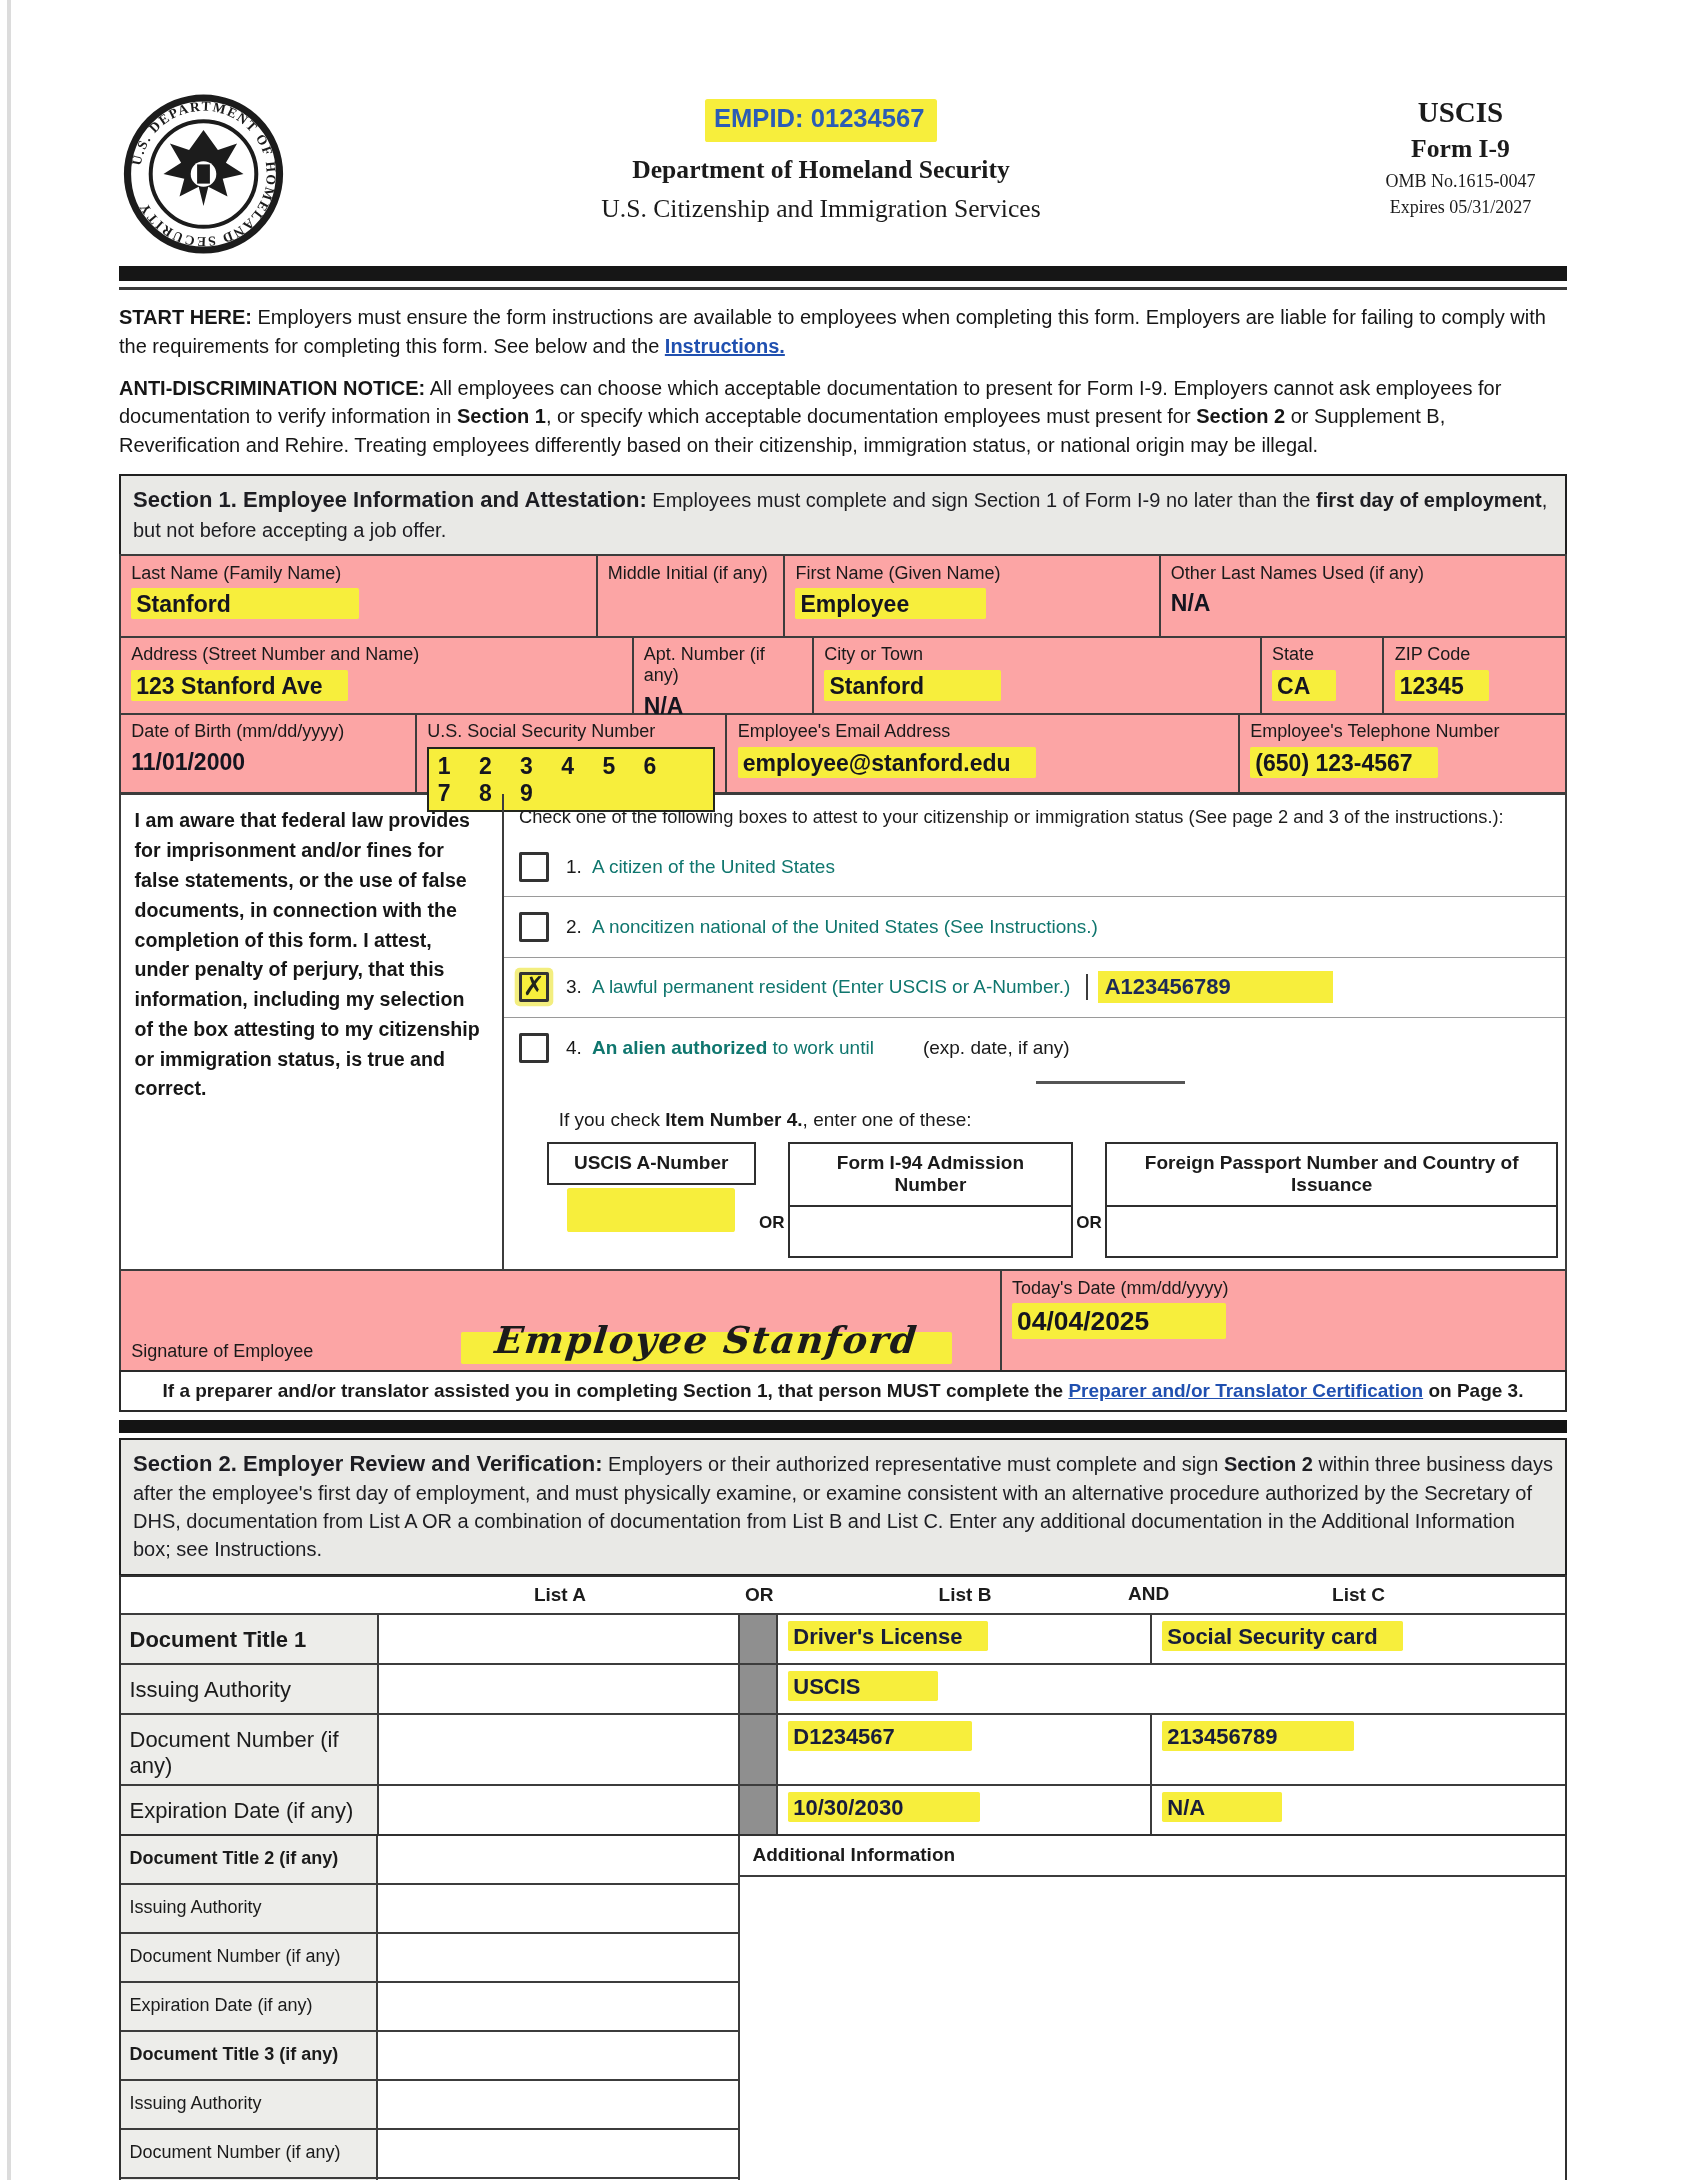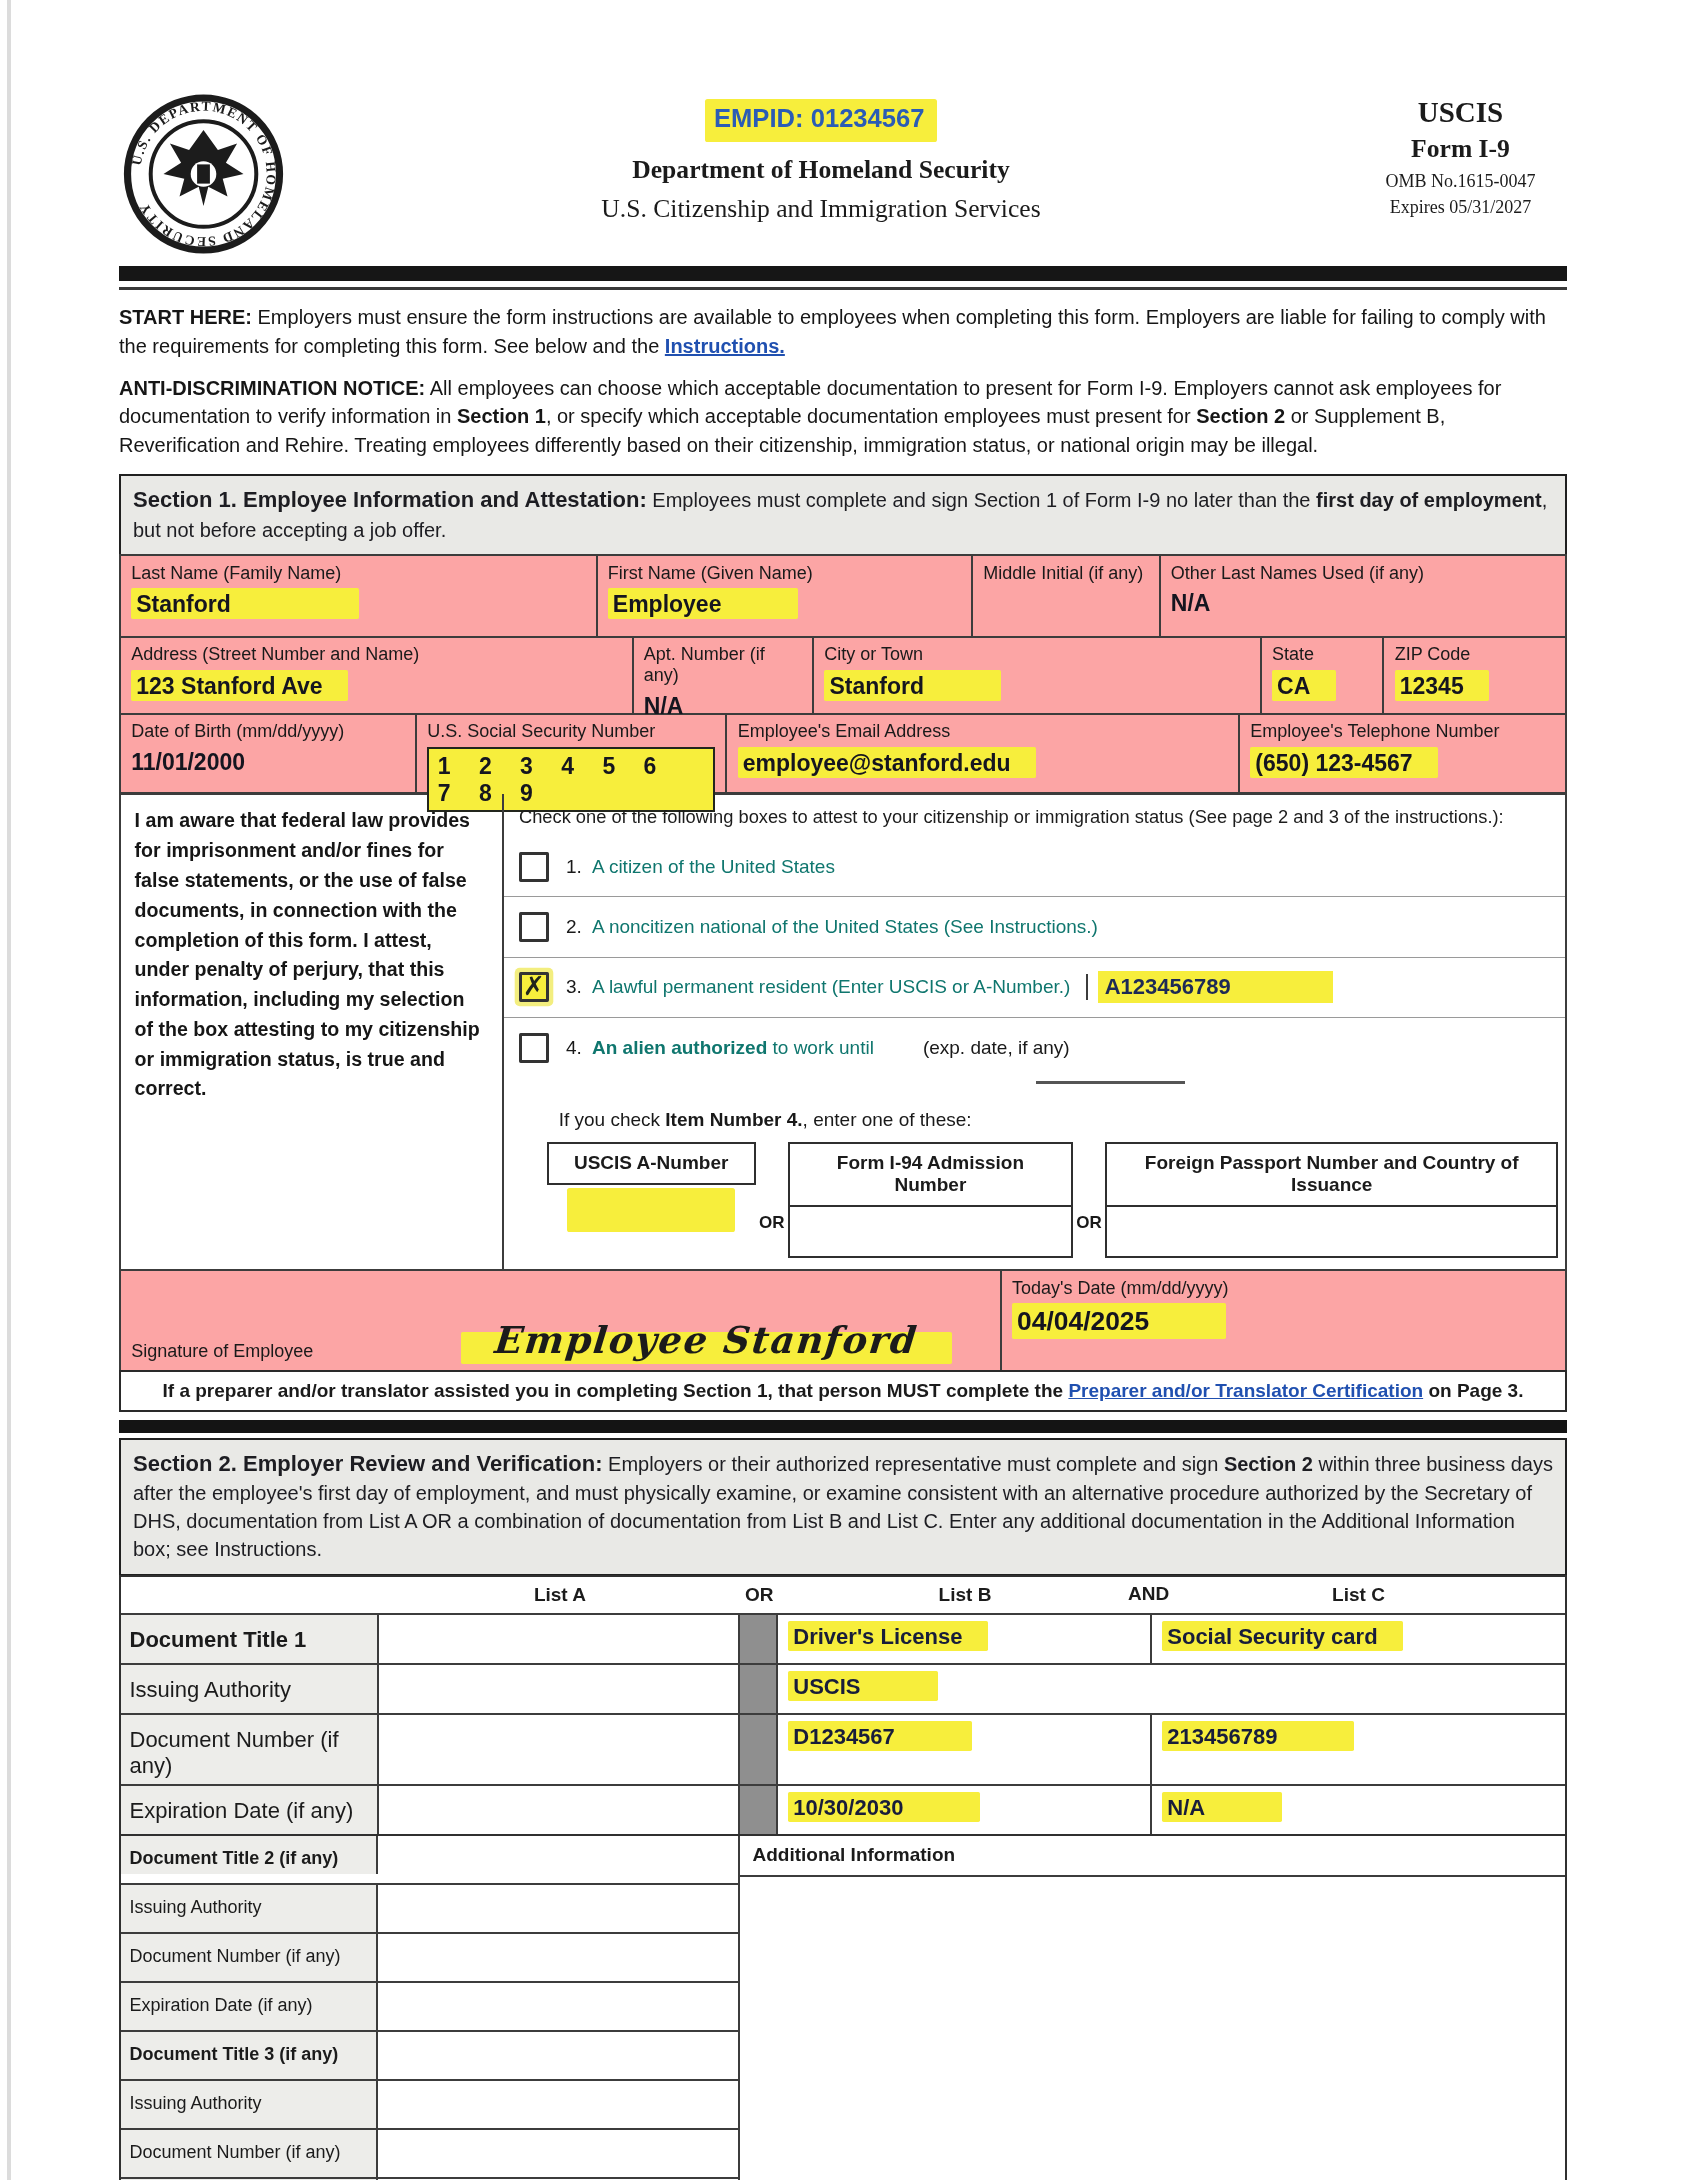--- a/index.html
+++ b/index.html
@@ -90,21 +90,21 @@
   .tlab{width:17.9%;background:#ededea;border-right:2.1px solid #3c3c3c;padding:12px 8.5px 5.1px;box-sizing:border-box;font-size:22px;}
   .tlab.bold{font-weight:bold;}
   .tva{width:25%;border-right:2.1px solid #3c3c3c;box-sizing:border-box;}
   .tor{width:2.6%;background:#8f8f8f;border-right:2.1px solid #3c3c3c;box-sizing:border-box;}
   .tvb{width:25.9%;border-right:2.1px solid #3c3c3c;box-sizing:border-box;padding:8.5px 10.2px;}
   .tvc{width:28.6%;box-sizing:border-box;padding:8.5px 10.2px;}
   .tval{font-size:22px;font-weight:bold;color:#181d3a;}
   .split{display:flex;border:2.1px solid #303030;border-top:none;}
   .split-left{width:42.9%;box-sizing:border-box;border-right:2.1px solid #3c3c3c;}
   .lrow{display:flex;border-top:2.1px solid #3c3c3c;min-height:47px;}
-  .lrow.first{border-top:none;flex-direction:column;}
+  .lrow.first{border-top:none;}
   .llab{width:41.7%;background:#ededea;border-right:2.1px solid #3c3c3c;padding:12px 8.5px 5.1px;box-sizing:border-box;font-size:18px;}
   .llab.bold{font-weight:bold;}
   .lval{flex:1;}
   .split-right{width:57.1%;box-sizing:border-box;display:flex;flex-direction:column;}
   .addl-hdr{border-bottom:2.1px solid #3c3c3c;padding:8.5px 12px;font-size:19px;font-weight:bold;}
   .addl-body{flex:1;}
   .alt-row{display:flex;align-items:center;padding:8.5px 12px 13.6px;}
   .alt-text{font-size:18px;margin-left:10.2px;color:#1c1c1c;}
 </style>
 </head>
@@ -156,27 +156,27 @@
 
   <div class="sec-hdr">
     <span class="lead">Section 1. Employee Information and Attestation:</span><span> Employees must complete and sign Section 1 of Form I-9 no later than the </span><span class="b">first day of employment</span><span>, but not before accepting a job offer.</span>
   </div>
 
   <div class="frow" style="height:80px;">
     <div class="fcell" style="width:33%;">
       <div class="lbl">Last Name (Family Name)</div>
       <div class="val"><span class="hl pad-l">Stanford</span></div>
     </div>
+    <div class="fcell" style="width:13%;">
+      <div class="lbl">Middle Initial (if any)</div>
+      <div class="val"></div>
+    </div>
     <div class="fcell" style="width:26%;">
       <div class="lbl">First Name (Given Name)</div>
       <div class="val"><span class="hl pad-m">Employee</span></div>
-    </div>
-    <div class="fcell" style="width:13%;">
-      <div class="lbl">Middle Initial (if any)</div>
-      <div class="val"></div>
     </div>
     <div class="fcell last" style="width:28%;">
       <div class="lbl">Other Last Names Used (if any)</div>
       <div class="val">N/A</div>
     </div>
   </div>
 
   <div class="frow" style="height:75px;">
     <div class="fcell" style="width:35.5%;">
       <div class="lbl">Address (Street Number and Name)</div>

